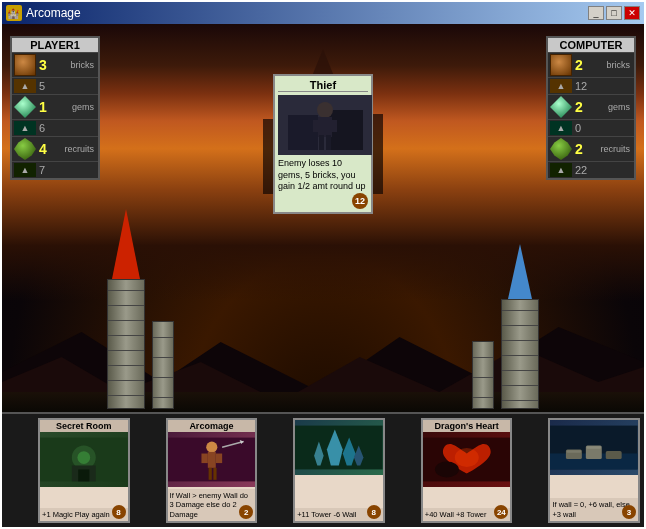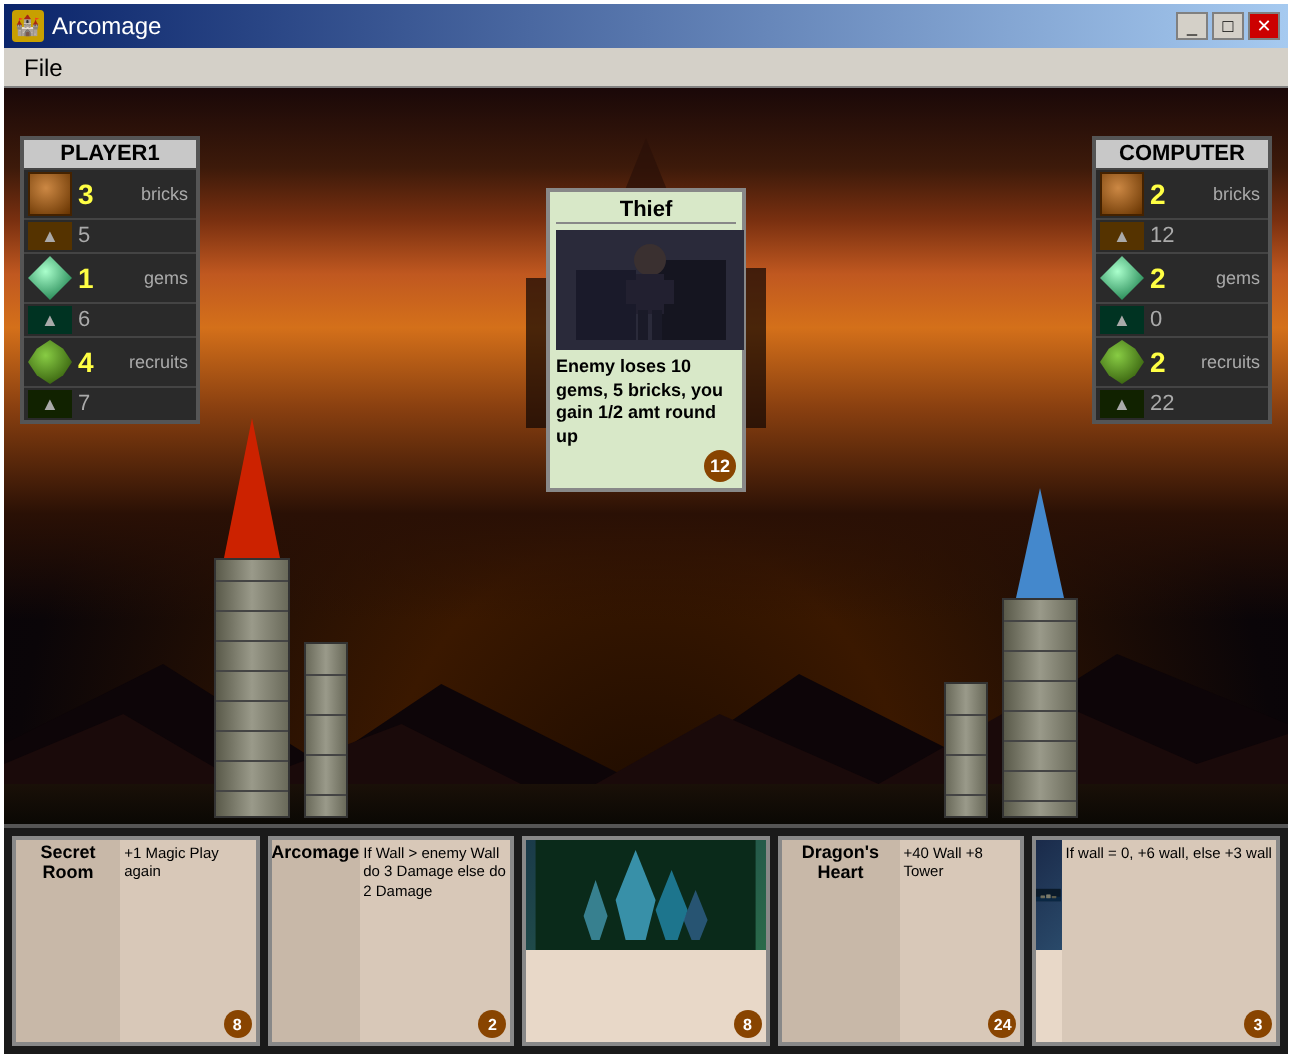--- a/index.html
+++ b/index.html
@@ -113,21 +113,21 @@
       );
     }
     .castle-svg {
       width: 100%;
       height: 100%;
     }
 
     
     .player-panel {
       position: absolute;
-      top: 24px;
+      top: 12px;
       width: 90px;
       background: #1a1a1a;
       border: 2px solid #555;
     }
     .player-panel.left { left: 8px; }
     .player-panel.right { right: 8px; }
 
     .player-label {
       background: #c8c8c8;
       text-align: center;
@@ -211,21 +211,20 @@
       align-items: center;
       justify-content: center;
       margin-bottom: 3px;
       position: relative;
       overflow: hidden;
     }
     .active-card-desc {
       font-size: 9px;
       color: #000;
       line-height: 1.3;
-      font-weight: bold;
     }
     .active-card-cost {
       text-align: right;
       font-size: 10px;
       font-weight: bold;
       color: #000;
     }
 
     
     .hand-area {
@@ -239,24 +238,25 @@
       gap: 4px;
       padding: 4px;
       border-top: 2px solid #555;
     }
 
     .hand-card {
       flex: 1;
       background: #e8d8c8;
       border: 2px solid #888;
       display: flex;
-      flex-direction: row;
+      flex-direction: column;
       cursor: pointer;
       position: relative;
       overflow: hidden;
+      margin-left: 32px;
     }
 
     .hand-card-img {
       flex: 1;
       position: relative;
       overflow: hidden;
     }
     .hand-card-title {
       text-align: center;
       font-size: 9px;
@@ -325,23 +325,20 @@
       <div class="title-icon">🏰</div>
       <span class="title-text">Arcomage</span>
     </div>
     <div class="title-buttons">
       <div class="title-btn">_</div>
       <div class="title-btn">□</div>
       <div class="title-btn close">✕</div>
     </div>
   </div>
 
-  <div class="menu-bar">
-    <div class="menu-item">File</div>
-  </div>
 
   <div class="game-area">
 
     <div class="bg"></div>
     <div class="sky"></div>
 
     <svg class="castle-svg" style="position:absolute;top:20px;left:50%;transform:translateX(-50%);width:200px;height:160px;opacity:0.7;" viewBox="0 0 200 160">
 
       <rect x="70" y="40" width="60" height="110" fill="#1a0a05"></rect>
       <rect x="55" y="60" width="20" height="90" fill="#150805"></rect>
@@ -564,20 +561,21 @@
             <svg width="100%" height="55" viewBox="0 0 110 55">
               <rect width="110" height="55" fill="#0a2a1a"></rect>
 
               <polygon points="45,50 40,30 50,5 60,30 55,50" fill="#44aacc" opacity="0.8"></polygon>
               <polygon points="65,50 60,35 68,15 76,35 71,50" fill="#2288aa" opacity="0.8"></polygon>
               <polygon points="28,50 24,38 30,20 36,38 32,50" fill="#55bbdd" opacity="0.6"></polygon>
               <polygon points="78,50 74,40 80,25 86,40 82,50" fill="#336699" opacity="0.7"></polygon>
             </svg>
           </div>
         </div>
+        <div class="hand-card-desc">+11 Tower -6 Wall</div>
         <div class="hand-card-cost">8</div>
       </div>
 
       <div class="hand-card">
         <div class="hand-card-title">
           <span>Dragon's Heart</span>
         </div>
         <div class="hand-card-img">
           <div style="width:100%;height:55px;background:linear-gradient(135deg,#3a0a0a,#6a1010);position:relative;">
             <svg width="100%" height="55" viewBox="0 0 110 55">

